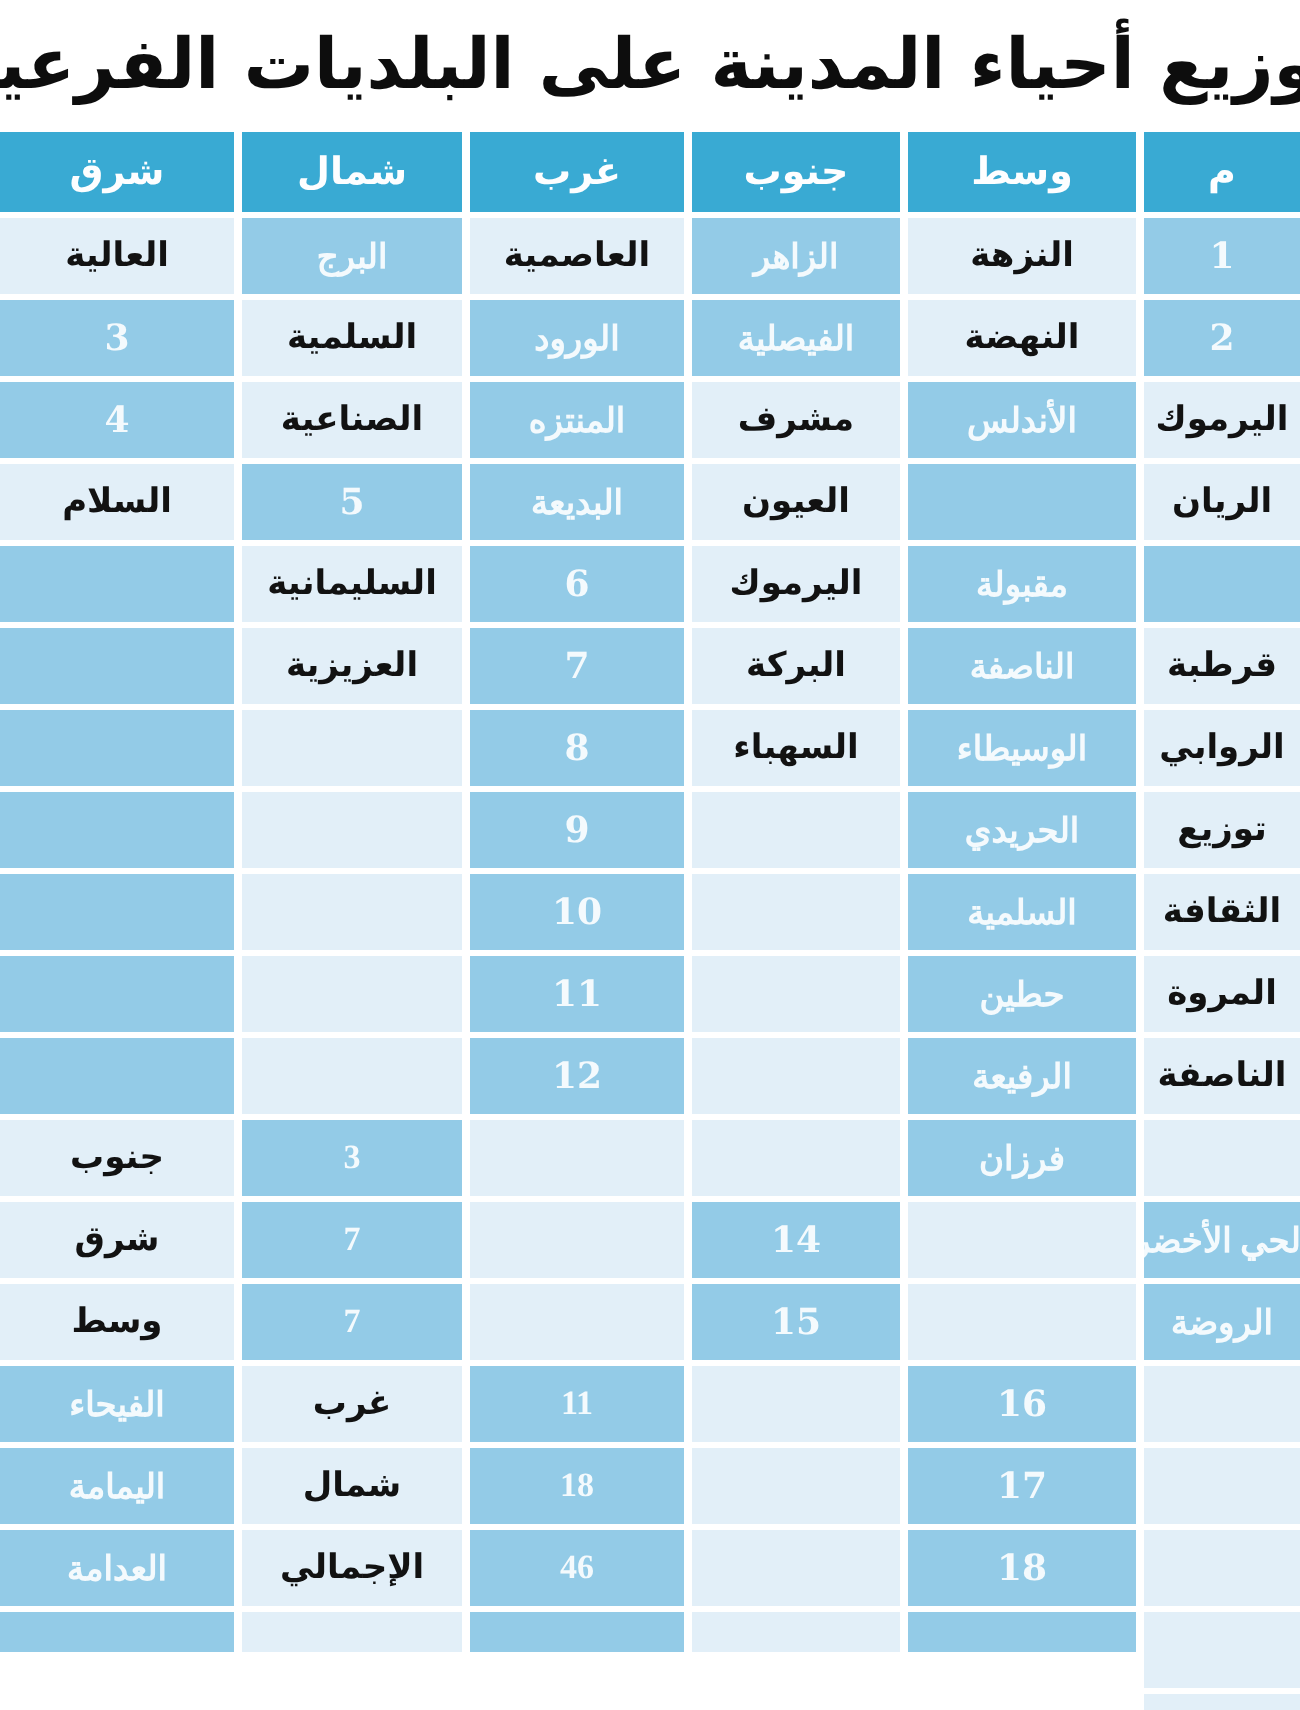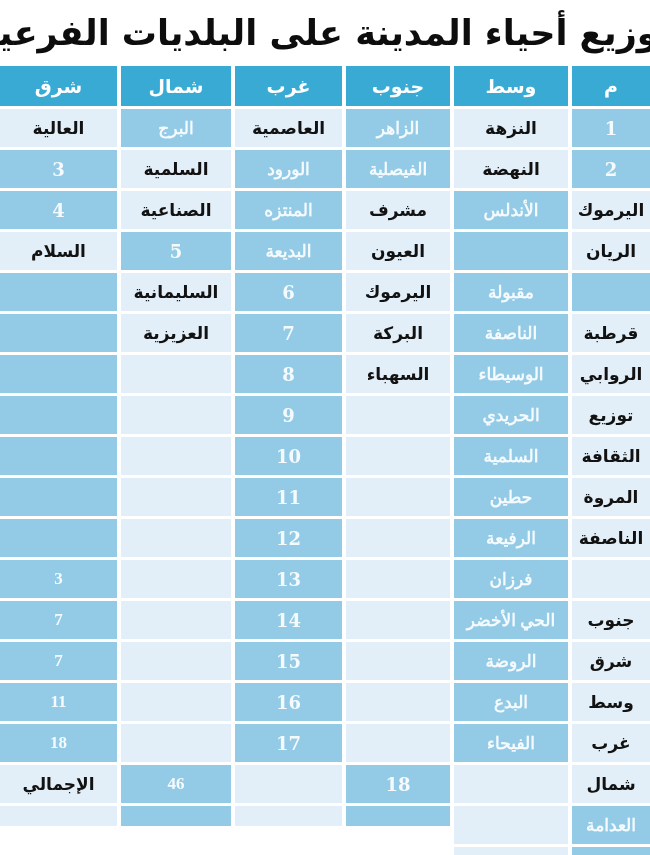--- a/index.html
+++ b/index.html
@@ -131,48 +131,47 @@
     <div class="cell c-mid"></div>
     <div class="cell c-light">الناصفة</div>
     <div class="cell c-mid">الرفيعة</div>
     <div class="cell c-light"></div>
     <div class="cell c-num">12</div>
     <div class="cell c-light"></div>
     <div class="cell c-mid"></div>
     <div class="cell c-light"></div>
     <div class="cell c-mid">فرزان</div>
     <div class="cell c-light"></div>
-    <div class="cell c-num">13</div>
     <div class="cell c-light"></div>
     <div class="cell c-mid">3</div>
     <div class="cell c-light">جنوب</div>
     <div class="cell c-mid">الحي الأخضر</div>
     <div class="cell c-light"></div>
     <div class="cell c-num">14</div>
     <div class="cell c-light"></div>
     <div class="cell c-mid">7</div>
     <div class="cell c-light">شرق</div>
     <div class="cell c-mid">الروضة</div>
     <div class="cell c-light"></div>
     <div class="cell c-num">15</div>
     <div class="cell c-light"></div>
     <div class="cell c-mid">7</div>
     <div class="cell c-light">وسط</div>
-    <div class="cell c-mid">البدع</div>
     <div class="cell c-light"></div>
     <div class="cell c-num">16</div>
     <div class="cell c-light"></div>
     <div class="cell c-mid">11</div>
     <div class="cell c-light">غرب</div>
     <div class="cell c-mid">الفيحاء</div>
     <div class="cell c-light"></div>
     <div class="cell c-num">17</div>
     <div class="cell c-light"></div>
     <div class="cell c-mid">18</div>
     <div class="cell c-light">شمال</div>
+    <div class="cell c-mid">اليمامة</div>
     <div class="cell c-light"></div>
     <div class="cell c-num">18</div>
     <div class="cell c-light"></div>
     <div class="cell c-mid">46</div>
     <div class="cell c-light">الإجمالي</div>
     <div class="cell c-mid">العدامة</div>
     <div class="cell c-light"></div>
     <div class="cell sliver c-num"></div>
     <div class="cell sliver c-light"></div>
     <div class="cell sliver c-mid"></div>

